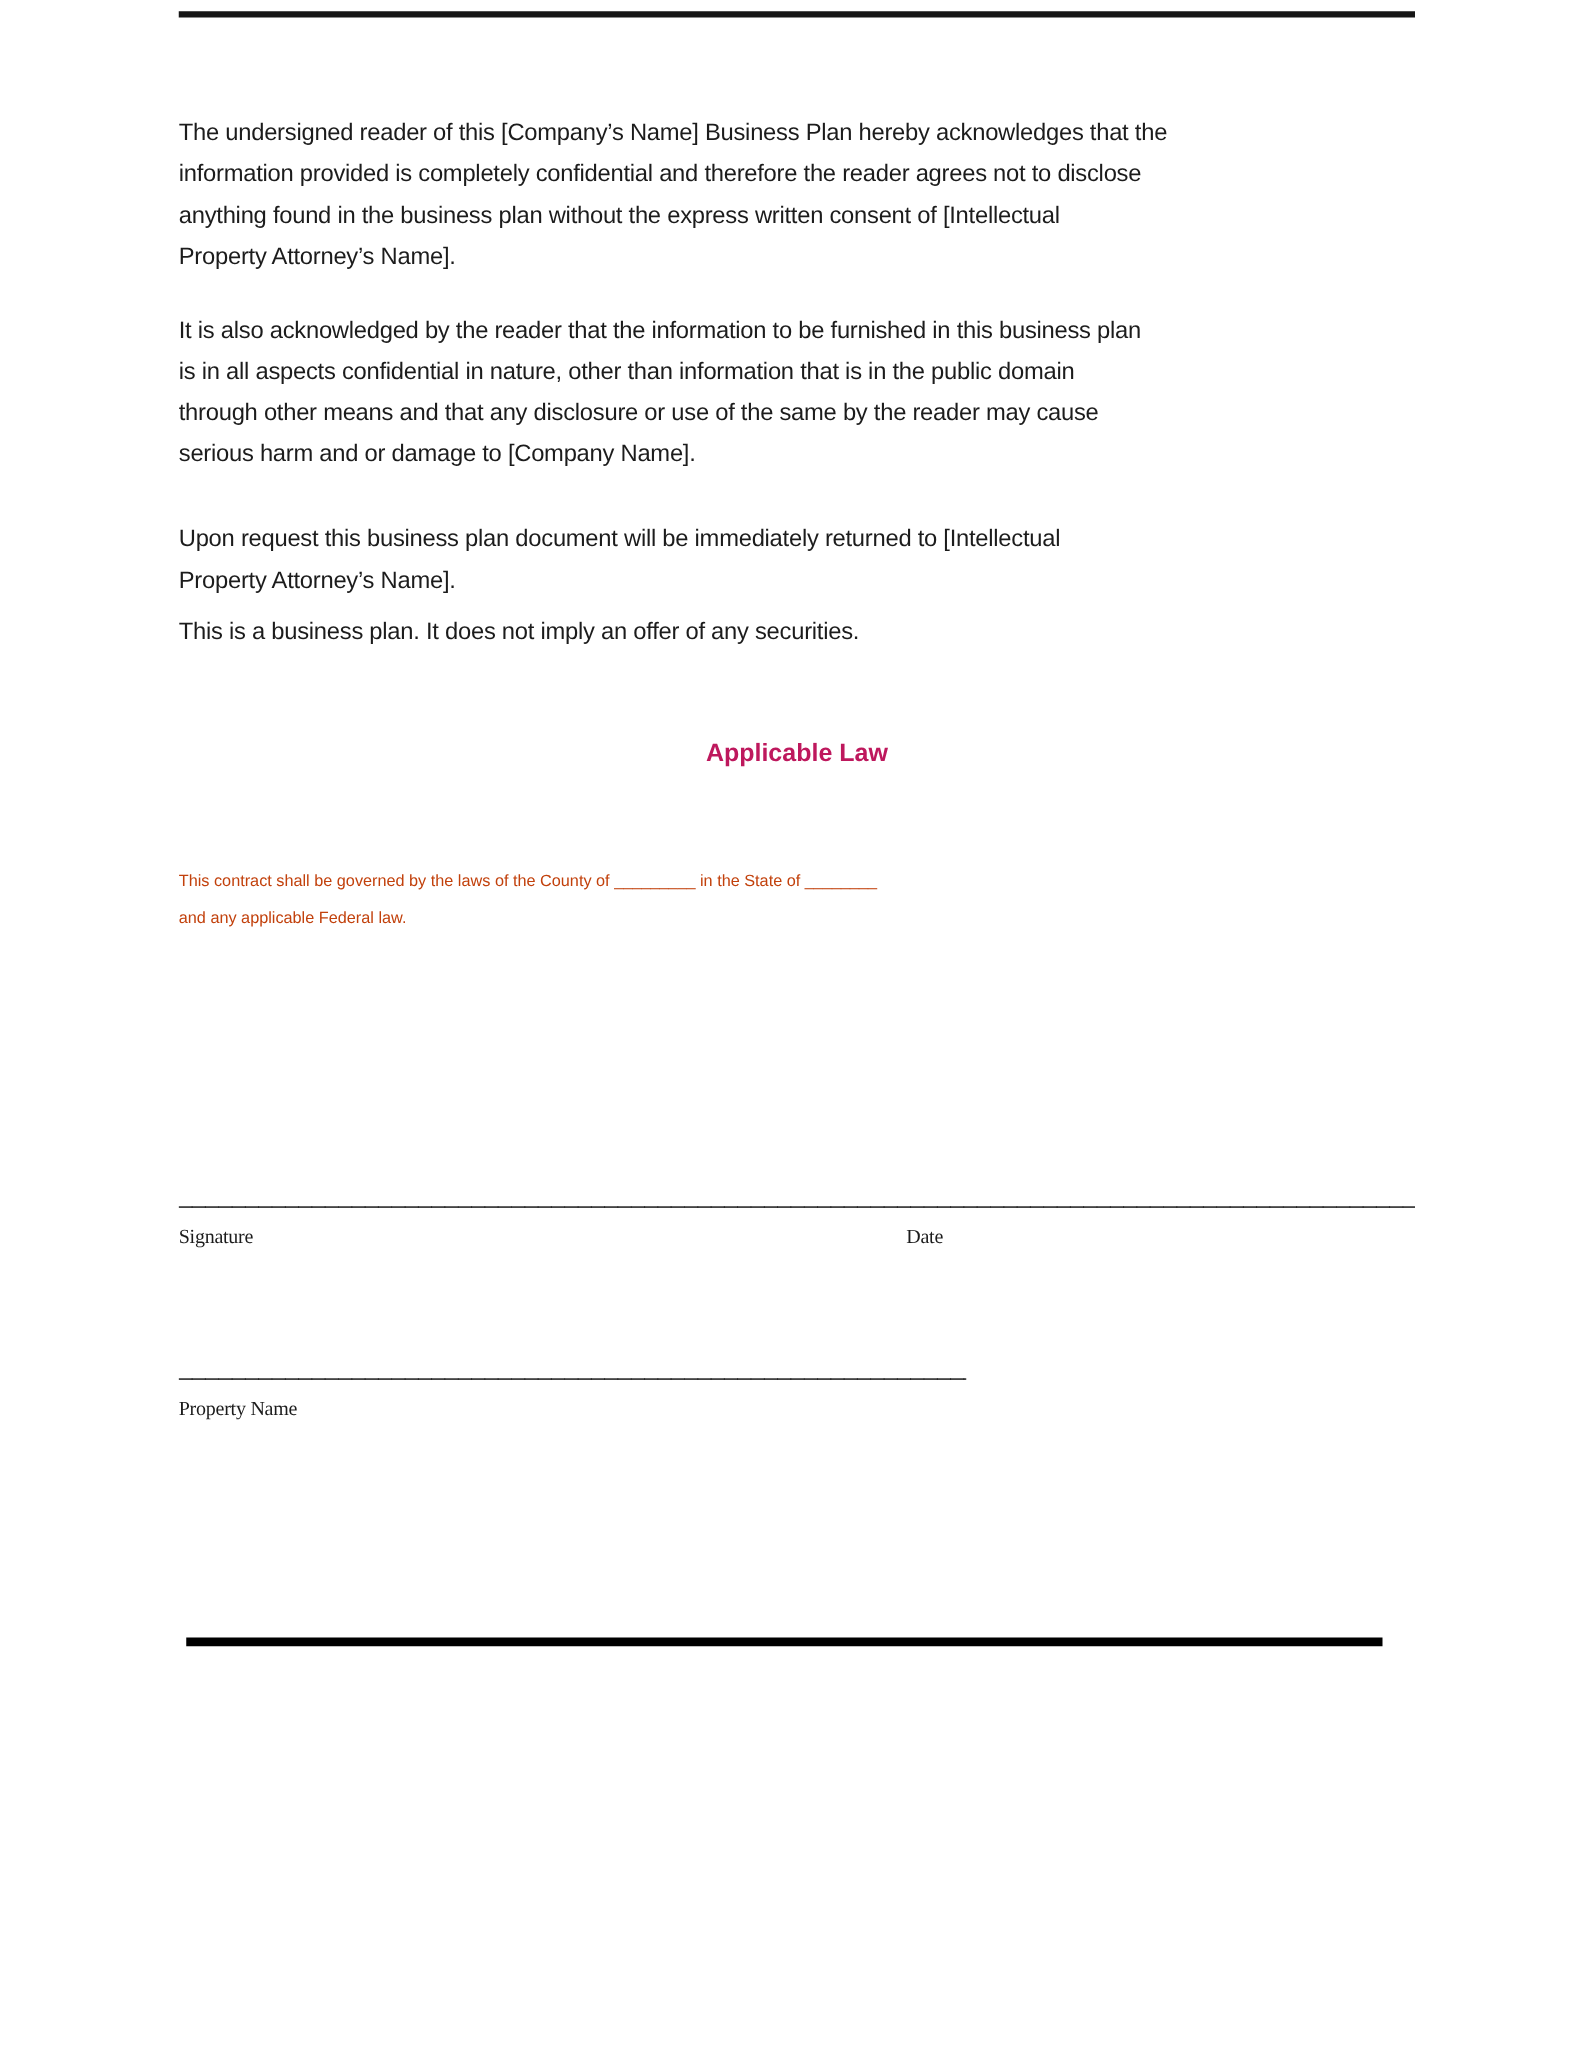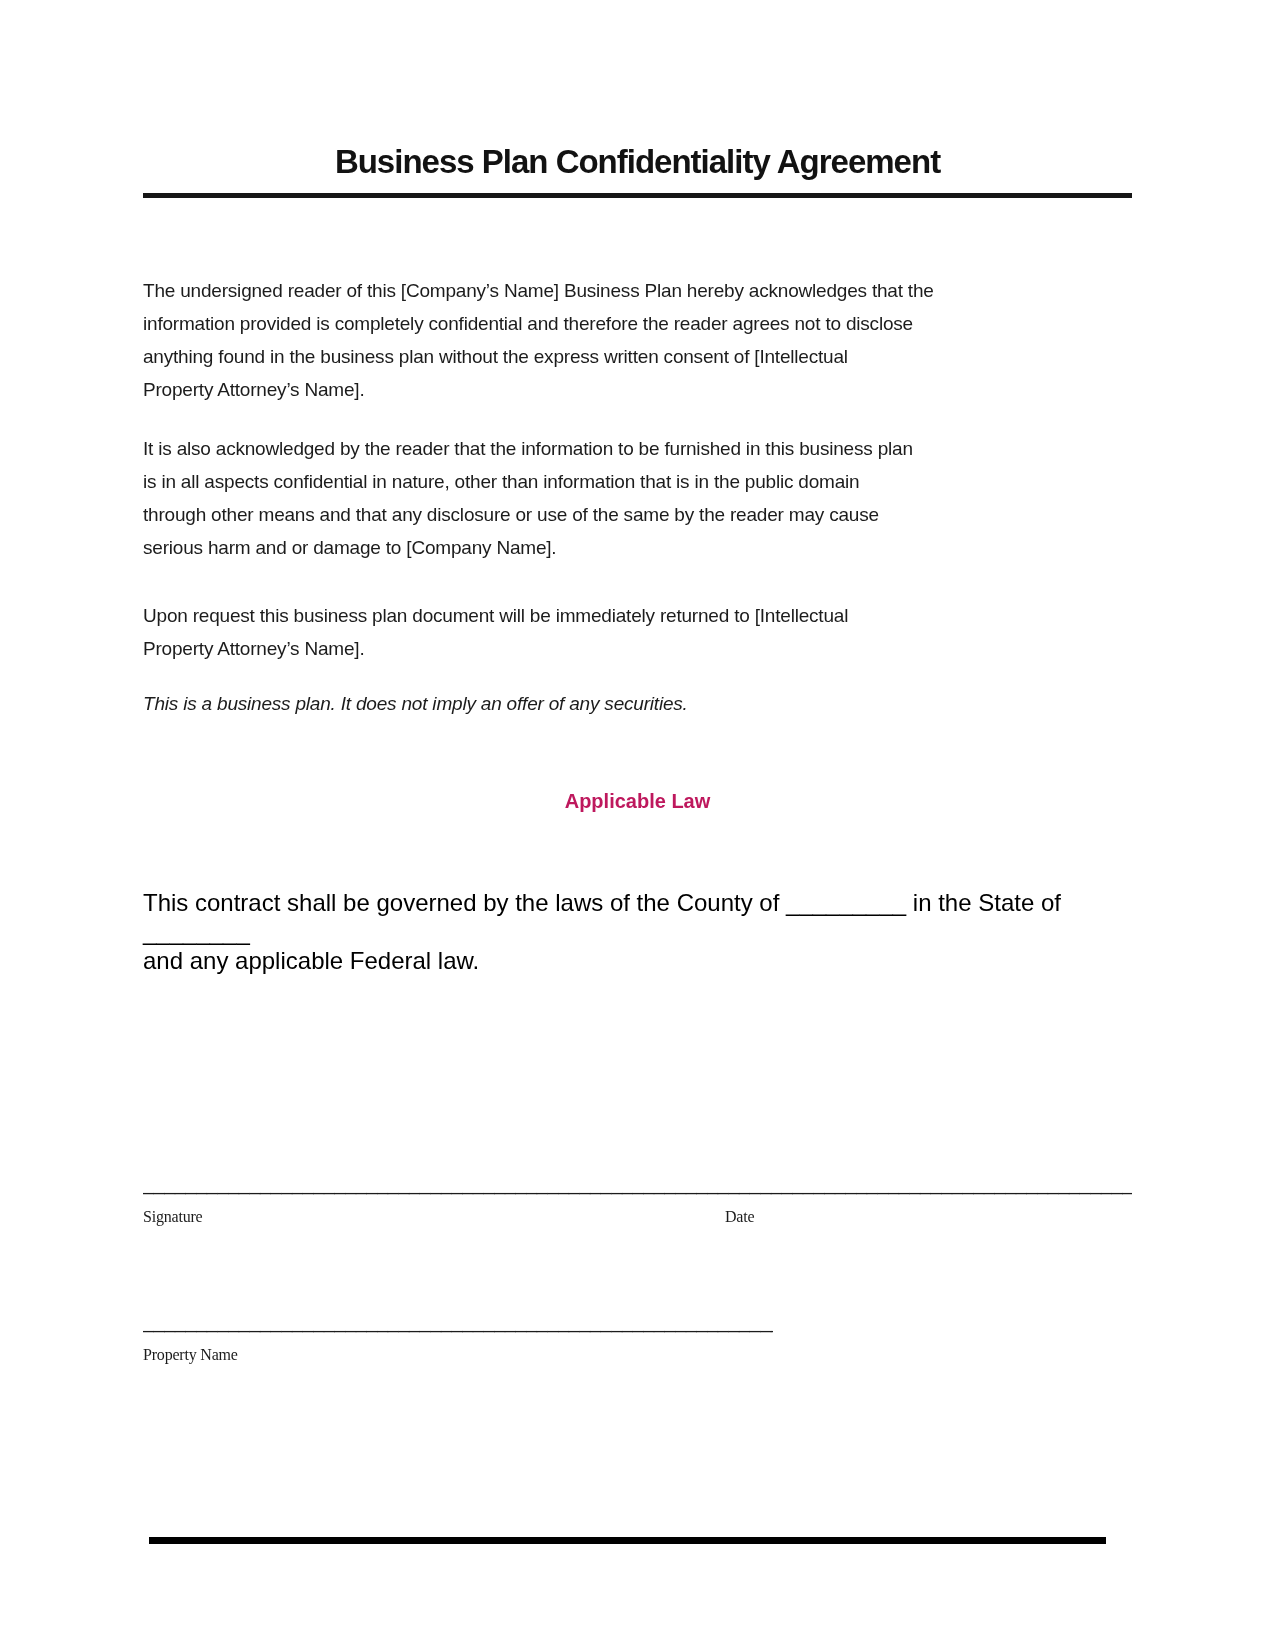--- a/index.html
+++ b/index.html
@@ -35,37 +35,37 @@
   }
   .para {
     font-size:19px;
     line-height:33px;
     letter-spacing:-0.2px;
     white-space:pre-line;
   }
   .p1 { margin-top:76px; }
   .p2 { margin-top:26px; }
   .p3 { margin-top:35px; }
-  .p4 { margin-top:22px;font-style:italic; }
+  .p4 { margin-top:8px; }
   .section-heading {
     margin-top:67px;
     text-align:center;
     font-size:20px;
     font-weight:bold;
     line-height:28px;
     letter-spacing:0;
     color:#be185d;
     white-space:pre-line;
   }
   .law-para {
     margin-top:73px;
-    font-size:24px;
+    font-size:13px;
     line-height:29px;
     letter-spacing:0;
-    color:#000000;
+    color:#c2410c;
   }
   .rule-line {
     font-size:19.5px;
     line-height:33px;
     letter-spacing:-0.2px;
     white-space:nowrap;
     overflow:hidden;
     color:#1c1c1c;
   }
   .signature-rule { margin-top:192px; width:100%; }
@@ -90,21 +90,20 @@
     height:7px;
     background:#000000;
   }
 </style>
 </head>
 <body>
 
 <div class="page">
   <div class="doc">
 
-    <div class="title">Business Plan Confidentiality Agreement</div>
 
     <div class="title-rule"></div>
 
     <div class="para p1">The undersigned reader of this [Company’s Name] Business Plan hereby acknowledges that the
 information provided is completely confidential and therefore the reader agrees not to disclose
 anything found in the business plan without the express written consent of [Intellectual
 Property Attorney’s Name].</div>
 
     <div class="para p2">It is also acknowledged by the reader that the information to be furnished in this business plan
 is in all aspects confidential in nature, other than information that is in the public domain

